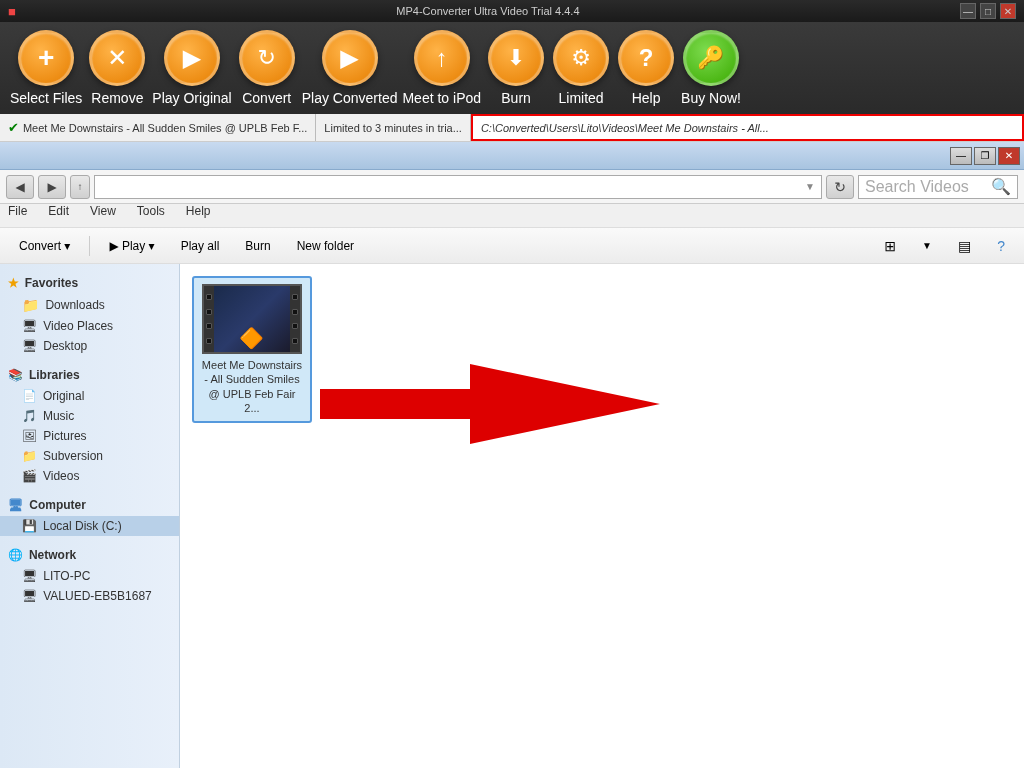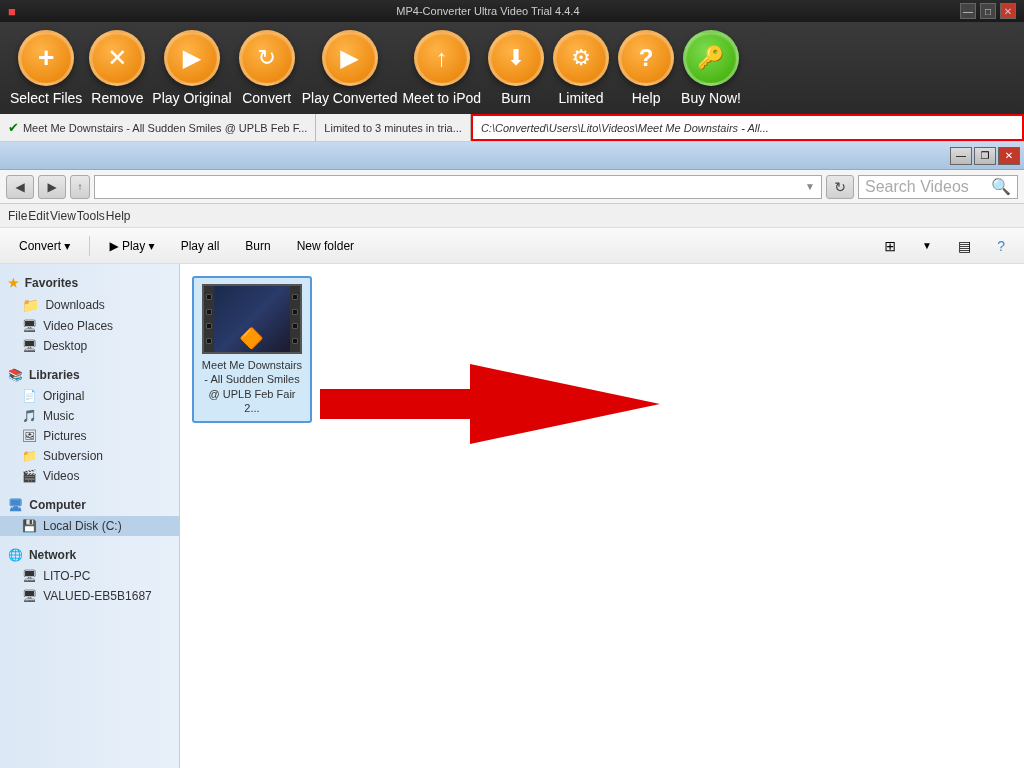--- a/index.html
+++ b/index.html
@@ -147,23 +147,22 @@
       padding: 0 6px;
       font-size: 16px;
       color: #888;
     }
 
     
     .menu-bar {
       background: #f0f0f0;
       height: 24px;
       display: flex;
-      align-items: center;
       padding: 0 8px;
-      gap: 1px;
+      gap: 21px;
       border-bottom: 1px solid #ddd;
     }
     .menu-item {
       font-size: 12px;
       color: #333;
       cursor: pointer;
     }
 
     
     .exp-toolbar {

